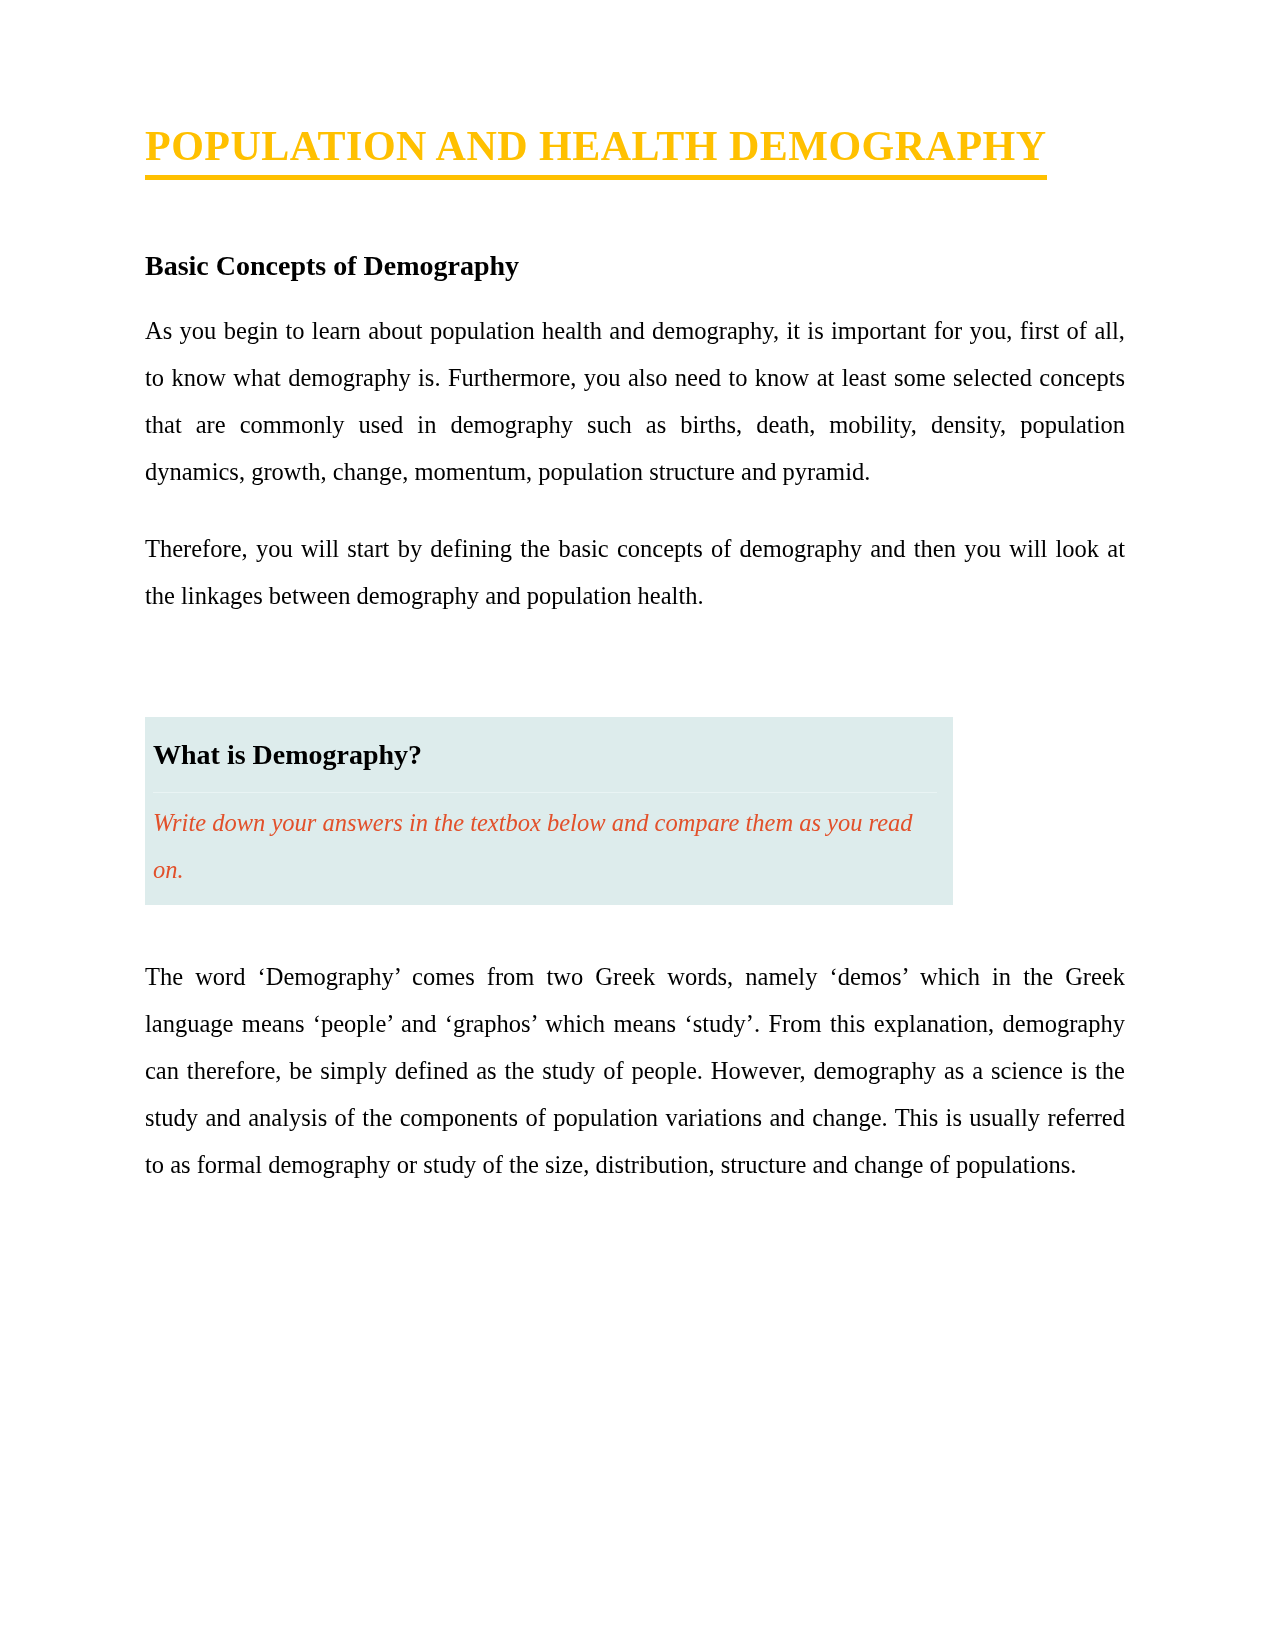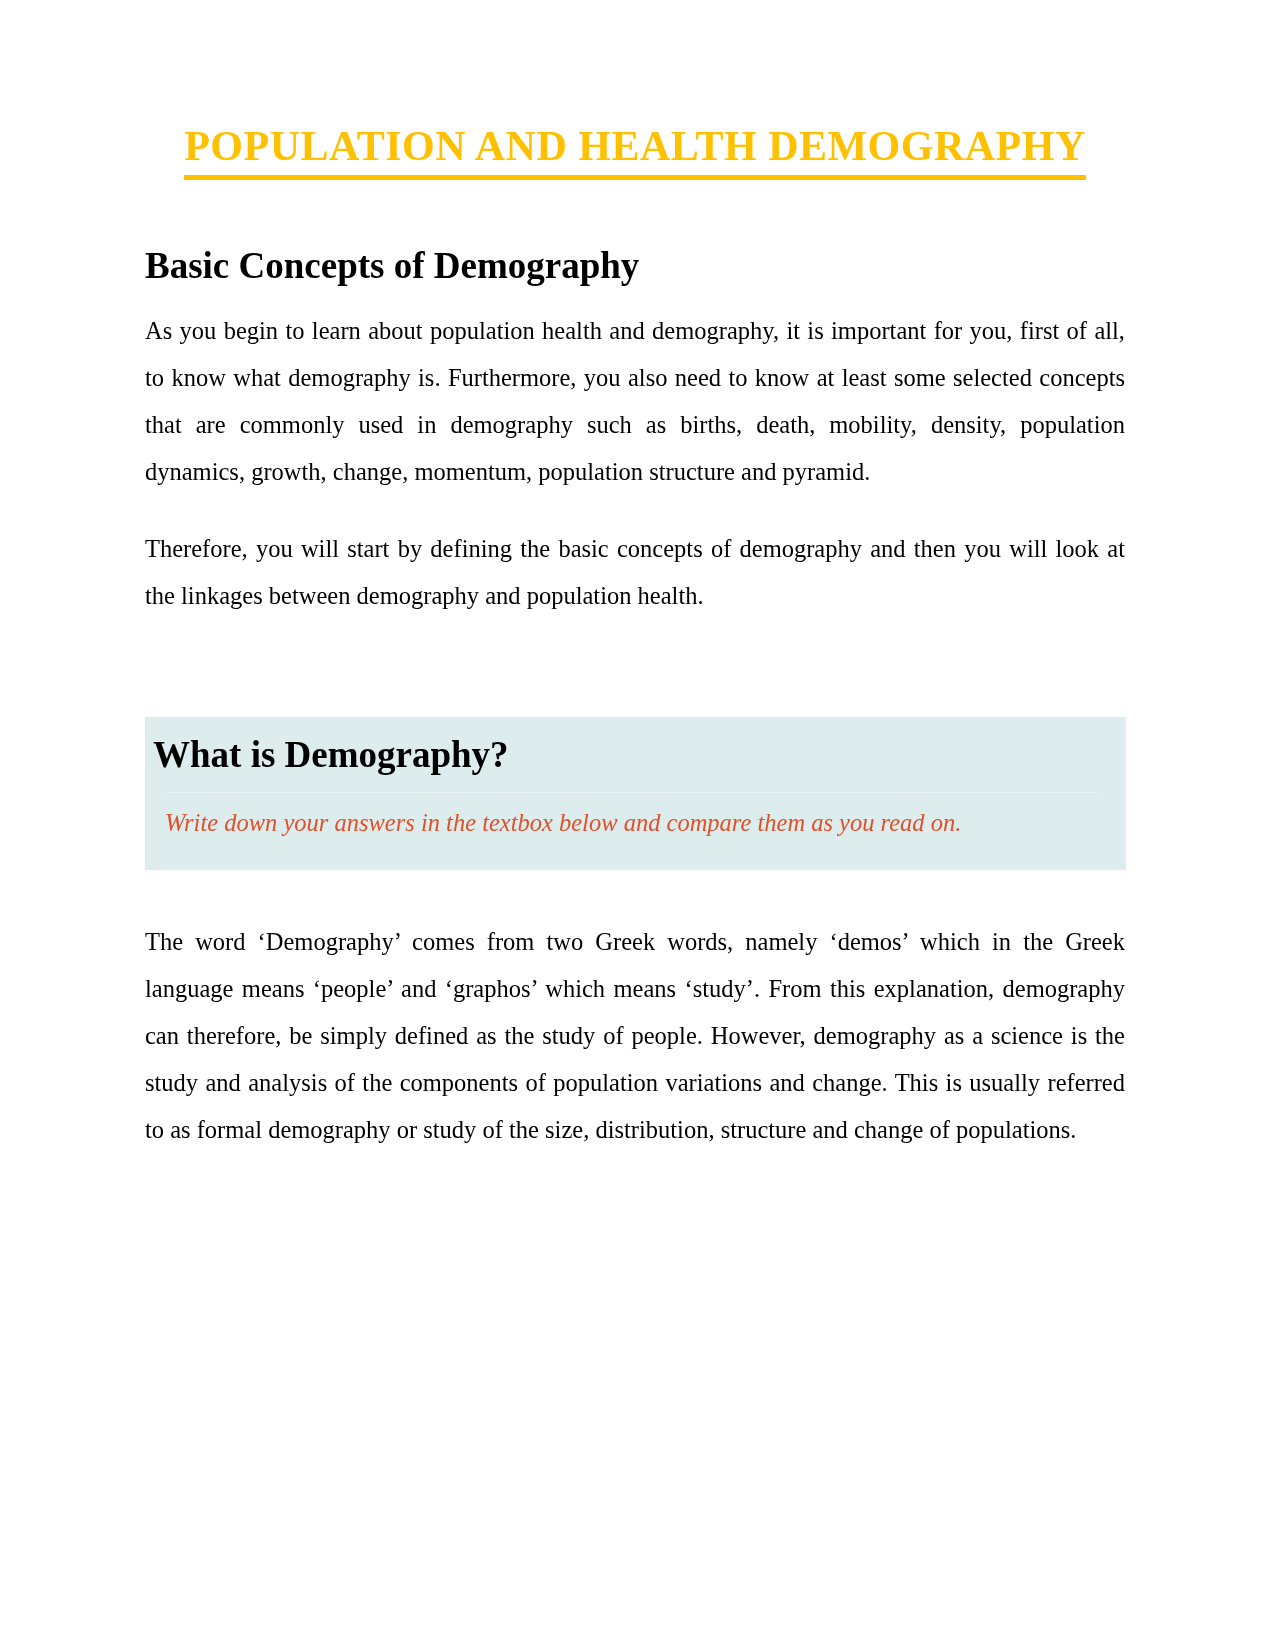--- a/index.html
+++ b/index.html
@@ -13,61 +13,61 @@
     width: 1275px;
     height: 1650px;
     margin: 0 auto;
     background: #ffffff;
     font-family: "Liberation Serif", "DejaVu Serif", serif;
     color: #000000;
     padding: 122px 150px 0 145px;
     overflow: hidden;
   }
   .doc-title {
-    text-align: center;
+    text-align: left;
     font-size: 42px;
     font-weight: bold;
     line-height: 1.15;
     margin: 0 0 62px 0;
     color: #FFC000;
     letter-spacing: 0.5px;
   }
   .doc-title .title-text {
     display: inline-block;
     border-bottom: 5px solid #FFC000;
     padding-bottom: 5px;
   }
   .heading {
-    font-size: 37px;
+    font-size: 28px;
     font-weight: bold;
     line-height: 47px;
     margin: 0 0 18px 0;
   }
   .para {
     font-size: 24.5px;
     line-height: 47px;
     text-align: justify;
     margin: 0 0 30px 0;
   }
   .para:last-child { margin-bottom: 0; }
   .highlight-box {
     background: #DDECEC;
     margin: 98px 0 48px 0;
     padding: 14px 16px 4px 8px;
-    width: 981px; 
+    width: 808px; 
   }
   .highlight-box .heading {
     margin: 0 0 14px 0;
   }
   .highlight-box .prompt {
     font-size: 24.5px;
     line-height: 47px;
     font-style: italic;
     color: #E2502A;
-    margin: 12px;
+    margin: 0;
     padding: 6px 0 8px 0;
     border-top: 1px solid #E9F4F4;
     text-align: left;
   }
   .heading-definition {
     margin: 0 0 20px 0;
   }
   .emphasis {
     font-weight: bold;
     font-style: italic;

